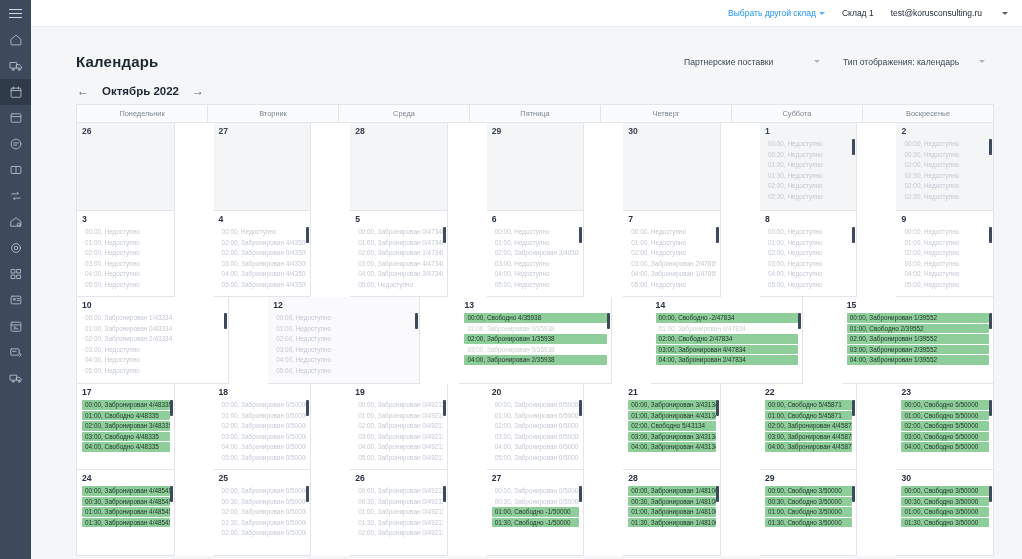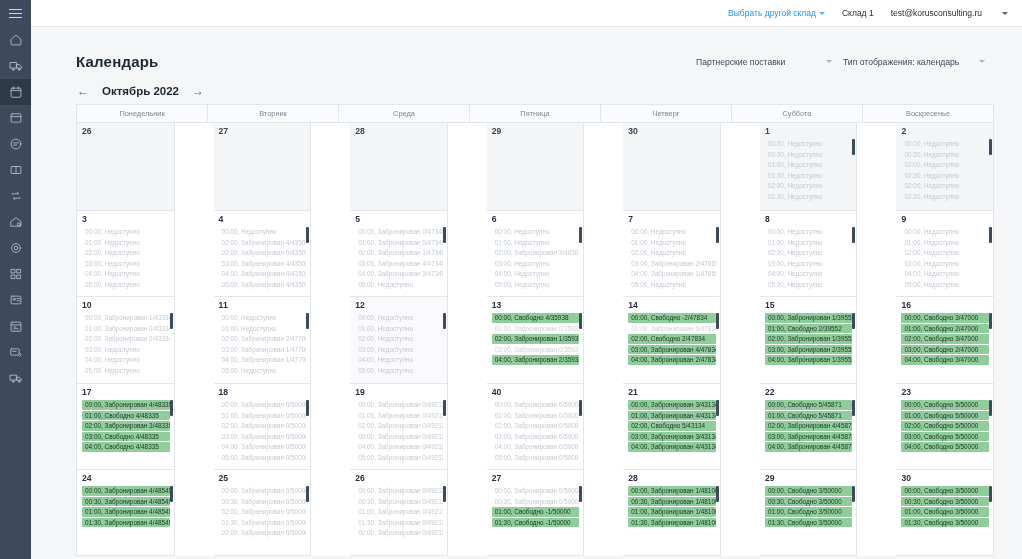--- a/index.html
+++ b/index.html
@@ -78,21 +78,21 @@
   }
 
   .page-head {
     display: flex; align-items: center;
     padding: 17px 28px 0 45px;
     height: 52px;
     background: #f5f6f8;
   }
   .page-title { font-size: 15px; font-weight: bold; color: #1d2733; letter-spacing: .2px; }
 
-  .head-controls { margin-left: auto; display: flex; align-items: center; gap: 0; }
+  .head-controls { margin-left: auto; display: flex; align-items: center; gap: 12px; }
   .select {
     width: 147px; height: 25px;
     display: flex; align-items: center; justify-content: space-between;
     font-size: 8.6px; color: #3c4858;
     padding: 0 9px 0 2px;
   }
   .select .caret { color: #97a0ad; }
   .select.wide { width: 153px; }
   .btn-primary {
     background: #22a0f0;
@@ -498,32 +498,20 @@
                   <div class="slots">
                     <div class="slot muted">00:00, Забронирован 1/43334</div>
                     <div class="slot muted">01:00, Забронирован 0/43334</div>
                     <div class="slot muted">02:00, Забронирован 2/43334</div>
                     <div class="slot muted">03:00, Недоступно</div>
                     <div class="slot muted">04:00, Недоступно</div>
                     <div class="slot muted">05:00, Недоступно</div>
                   </div>
                   <div class="cell-scroll"></div>
                 </div>
-                <div class="cell">
-                  <div class="daynum">11</div>
-                  <div class="slots">
-                    <div class="slot muted">00:00, Недоступно</div>
-                    <div class="slot muted">01:00, Недоступно</div>
-                    <div class="slot muted">02:00, Забронирован 2/47700</div>
-                    <div class="slot muted">03:00, Забронирован 1/47700</div>
-                    <div class="slot muted">04:00, Забронирован 1/47700</div>
-                    <div class="slot muted">05:00, Недоступно</div>
-                  </div>
-                  <div class="cell-scroll"></div>
-                </div>
                 <div class="cell today">
                   <div class="daynum">12</div>
                   <div class="slots">
                     <div class="slot muted">00:00, Недоступно</div>
                     <div class="slot muted">01:00, Недоступно</div>
                     <div class="slot muted">02:00, Недоступно</div>
                     <div class="slot muted">03:00, Недоступно</div>
                     <div class="slot muted">04:00, Недоступно</div>
                     <div class="slot muted">05:00, Недоступно</div>
                   </div>
@@ -552,31 +540,20 @@
                   <div class="cell-scroll"></div>
                 </div>
                 <div class="cell">
                   <div class="daynum">15</div>
                   <div class="slots">
                     <div class="slot booked">00:00, Забронирован 1/39552</div>
                     <div class="slot free">01:00, Свободно 2/39552</div>
                     <div class="slot booked">02:00, Забронирован 1/39552</div>
                     <div class="slot booked">03:00, Забронирован 2/39552</div>
                     <div class="slot booked">04:00, Забронирован 1/39552</div>
-                  </div>
-                  <div class="cell-scroll"></div>
-                </div>
-                <div class="cell">
-                  <div class="daynum">16</div>
-                  <div class="slots">
-                    <div class="slot free">00:00, Свободно 3/47000</div>
-                    <div class="slot free">01:00, Свободно 2/47000</div>
-                    <div class="slot free">02:00, Свободно 3/47000</div>
-                    <div class="slot free">03:00, Свободно 2/47000</div>
-                    <div class="slot free">04:00, Свободно 3/47000</div>
                   </div>
                   <div class="cell-scroll"></div>
                 </div>
               </div>
               <div class="cal-row r3">
                 <div class="cell">
                   <div class="daynum">17</div>
                   <div class="slots">
                     <div class="slot booked">00:00, Забронирован 4/48335</div>
                     <div class="slot free">01:00, Свободно 4/48335</div>
@@ -604,21 +581,21 @@
                     <div class="slot muted">00:00, Забронирован 0/49211</div>
                     <div class="slot muted">01:00, Забронирован 0/49211</div>
                     <div class="slot muted">02:00, Забронирован 0/49211</div>
                     <div class="slot muted">03:00, Забронирован 0/49211</div>
                     <div class="slot muted">04:00, Забронирован 0/49211</div>
                     <div class="slot muted">05:00, Забронирован 0/49211</div>
                   </div>
                   <div class="cell-scroll"></div>
                 </div>
                 <div class="cell">
-                  <div class="daynum">40</div>
+                  <div class="daynum">20</div>
                   <div class="slots">
                     <div class="slot muted">00:00, Забронирован 0/50000</div>
                     <div class="slot muted">01:00, Забронирован 0/50000</div>
                     <div class="slot muted">02:00, Забронирован 0/50000</div>
                     <div class="slot muted">03:00, Забронирован 0/50000</div>
                     <div class="slot muted">04:00, Забронирован 0/50000</div>
                     <div class="slot muted">05:00, Забронирован 0/50000</div>
                   </div>
                   <div class="cell-scroll"></div>
                 </div>

